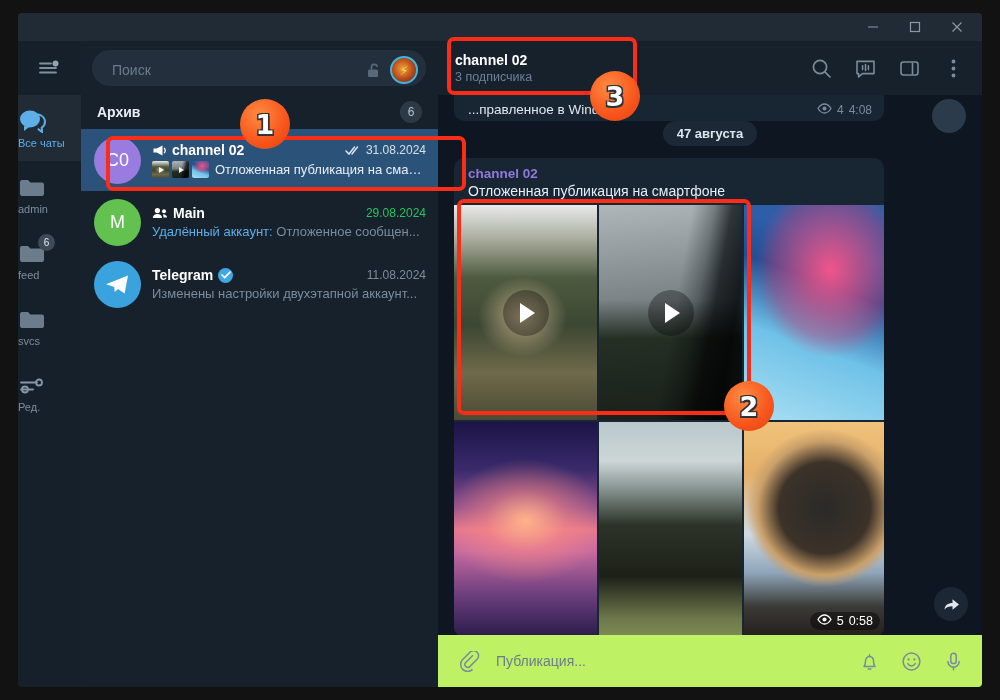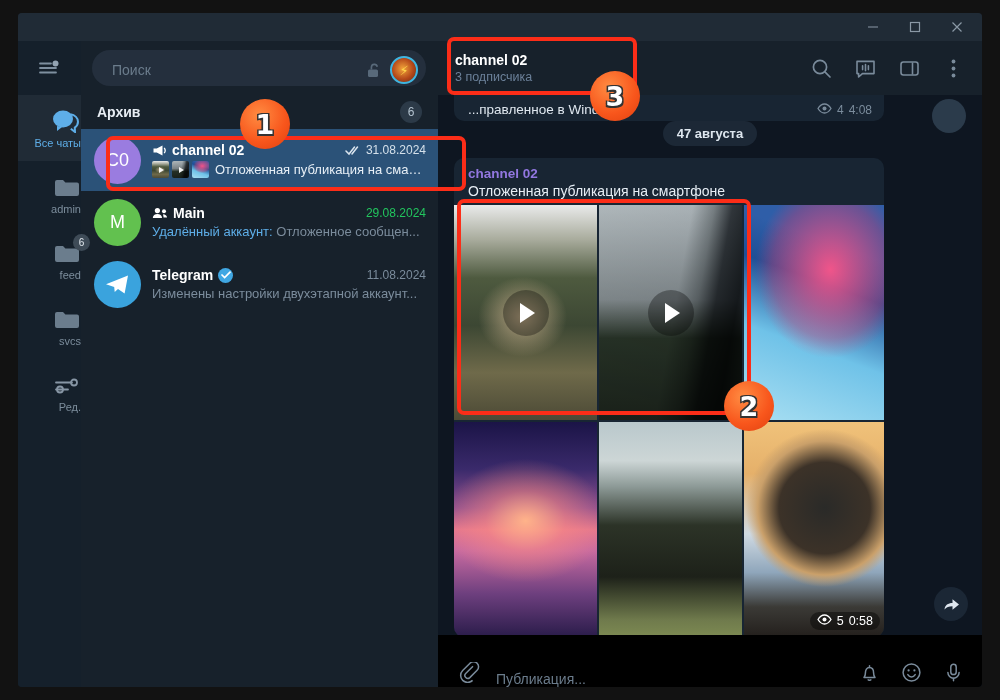--- a/index.html
+++ b/index.html
@@ -52,21 +52,21 @@
   }
   .rail-burger {
     height: 54px;
     display: flex; align-items: center; justify-content: center;
     color: #7e8f9f;
     position: relative;
   }
   .rail-item {
     height: 66px;
     display: flex; flex-direction: column;
-    align-items: flex-end; justify-content: center;
+    align-items: flex-start; justify-content: center;
     gap: 4px;
     color: #7c8d9c;
     font-size: 11px;
     position: relative;
   }
   .rail-item.active {
     background: #202b36;
     color: #5eaee8;
   }
   .rail-ico { position: relative; height: 26px; display: flex; align-items: flex-end; }
@@ -312,22 +312,22 @@
     position: absolute;
     right: 14px; bottom: 14px;
     width: 34px; height: 34px; border-radius: 50%;
     background: #1b2735;
     display: flex; align-items: center; justify-content: center;
     color: #dfe7ef;
   }
 
   .composer {
     flex: 0 0 52px;
-    background: #000000;
-    display: flex; align-items: flex-end;
+    background: #bef264;
+    display: flex; align-items: center;
     padding: 0 14px 0 16px;
     gap: 12px;
   }
   .comp-ph { flex: 1 1 auto; color: #6b7c8c; font-size: 14px; }
   .comp-btn { color: #7a8b9b; display: flex; align-items: center; justify-content: center; width: 30px; height: 30px; }
 
   
   .anno-box {
     position: absolute;
     border: 4px solid #fc2d18;

